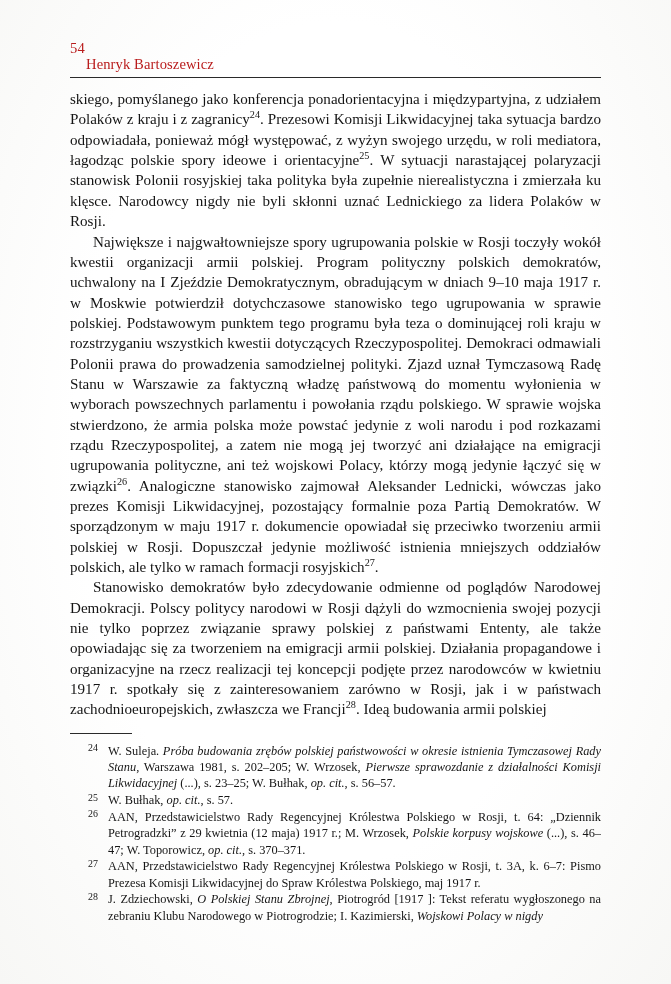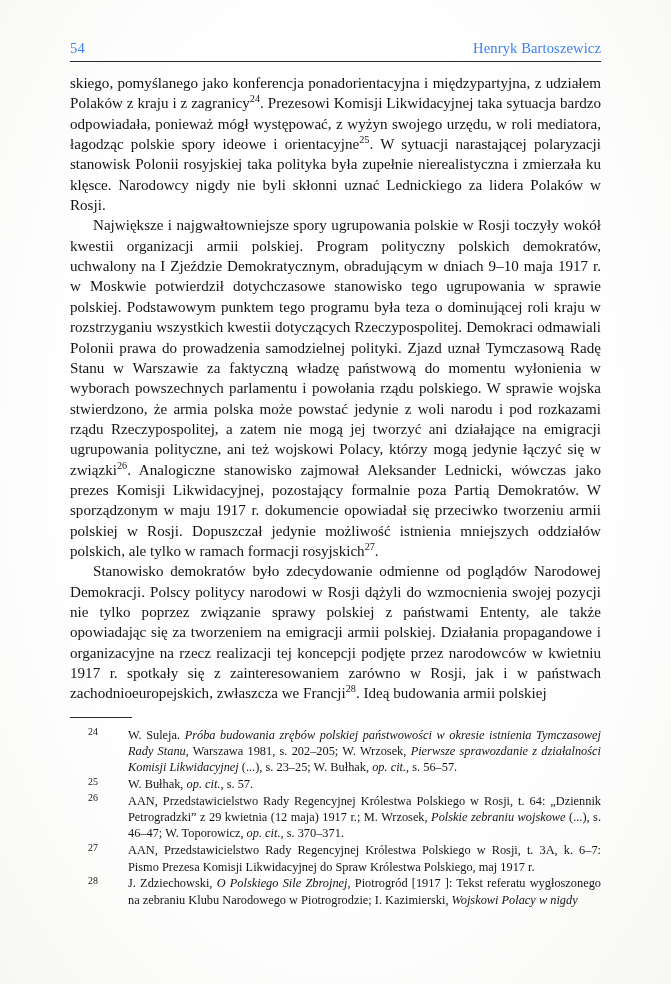--- a/index.html
+++ b/index.html
@@ -40,24 +40,25 @@
   }
 
   
   .running-head {
     display: flex;
     justify-content: space-between;
     align-items: flex-start;
     font-size: 14.6px;
     line-height: 1.1;
     letter-spacing: 0.1px;
-    color: #3b82f6;
+    color: #b91c1c;
+    flex-direction: column;
   }
   .folio { font-size: 14.6px; }
-  .author-name { font-size: 14.6px; }
+  .author-name { font-size: 14.6px; margin-left: 16px; }
   .head-rule {
     margin-top: 5px;
     border-top: 1.1px solid #2a2a2a;
     width: 100%;
     height: 0;
   }
 
   
   .body-text {
     margin-top: 11px;
@@ -107,21 +108,20 @@
     width: 20px;
     font-size: 9.9px;
     vertical-align: super;
     position: relative;
     top: -2.5px;
     text-align: left;
   }
   .fn-body {
     flex: 1 1 auto;
     text-align: justify;
-    margin-left: 20px;
   }
   .fn-body i, .fn-body em {
     font-style: italic;
   }
 </style>
 </head>
 <body>
 
 <div class="page">
   <div class="content">
@@ -144,26 +144,26 @@
       <div class="fn">
         <span class="fn-num">24</span>
         <span class="fn-body">W. Suleja. <i>Próba budowania zrębów polskiej państwowości w okresie istnienia Tymczasowej Rady Stanu</i>, Warszawa 1981, s. 202–205; W. Wrzosek, <i>Pierwsze sprawozdanie z działalności Komisji Likwidacyjnej</i> (...), s. 23–25; W. Bułhak, <i>op. cit.</i>, s. 56–57.</span>
       </div>
       <div class="fn">
         <span class="fn-num">25</span>
         <span class="fn-body">W. Bułhak, <i>op. cit.</i>, s. 57.</span>
       </div>
       <div class="fn">
         <span class="fn-num">26</span>
-        <span class="fn-body">AAN, Przedstawicielstwo Rady Regencyjnej Królestwa Polskiego w Rosji, t. 64: „Dziennik Petrogradzki” z 29 kwietnia (12 maja) 1917 r.; M. Wrzosek, <i>Polskie zebraniu wojskowe</i> (...), s. 46–47; W. Toporowicz, <i>op. cit.</i>, s. 370–371.</span>
+        <span class="fn-body">AAN, Przedstawicielstwo Rady Regencyjnej Królestwa Polskiego w Rosji, t. 64: „Dziennik Petrogradzki” z 29 kwietnia (12 maja) 1917 r.; M. Wrzosek, <i>Polskie korpusy wojskowe</i> (...), s. 46–47; W. Toporowicz, <i>op. cit.</i>, s. 370–371.</span>
       </div>
       <div class="fn">
         <span class="fn-num">27</span>
         <span class="fn-body">AAN, Przedstawicielstwo Rady Regencyjnej Królestwa Polskiego w Rosji, t. 3A, k. 6–7: Pismo Prezesa Komisji Likwidacyjnej do Spraw Królestwa Polskiego, maj 1917 r.</span>
       </div>
       <div class="fn">
         <span class="fn-num">28</span>
-        <span class="fn-body">J. Zdziechowski, <i>O Polskiego Sile Zbrojnej</i>, Piotrogród [1917 ]: Tekst referatu wygłoszonego na zebraniu Klubu Narodowego w Piotrogrodzie; I. Kazimierski, <i>Wojskowi Polacy w nigdy</i></span>
+        <span class="fn-body">J. Zdziechowski, <i>O Polskiej Stanu Zbrojnej</i>, Piotrogród [1917 ]: Tekst referatu wygłoszonego na zebraniu Klubu Narodowego w Piotrogrodzie; I. Kazimierski, <i>Wojskowi Polacy w nigdy</i></span>
       </div>
     </div>
 
   </div>
 </div>
 
 </body></html>

